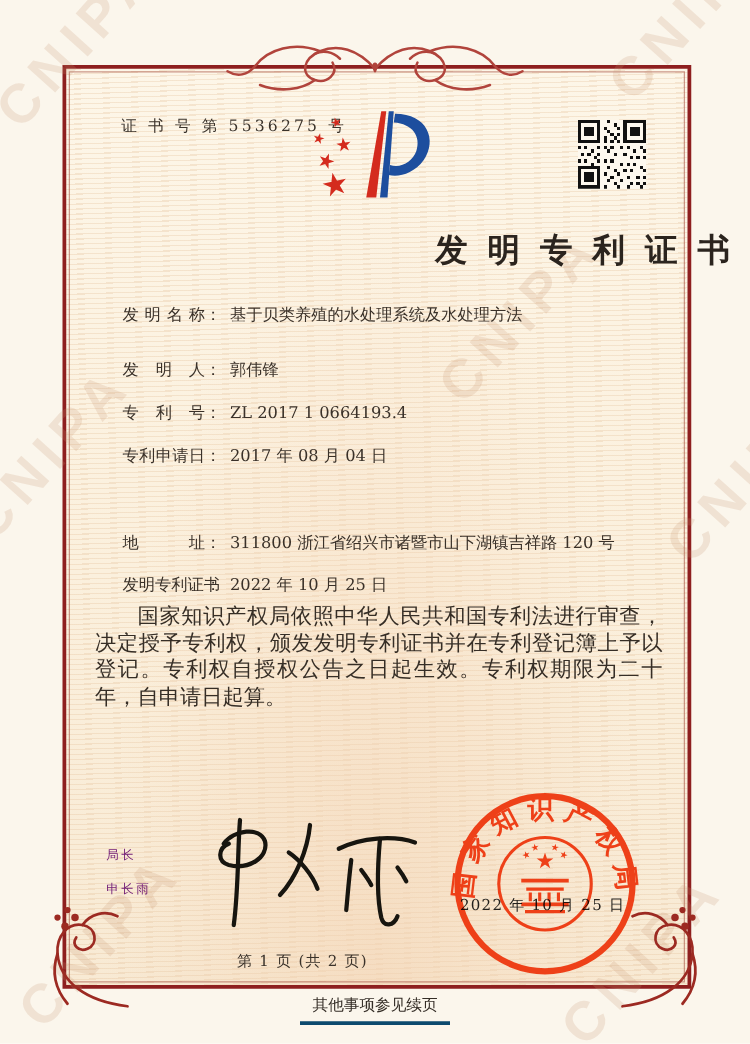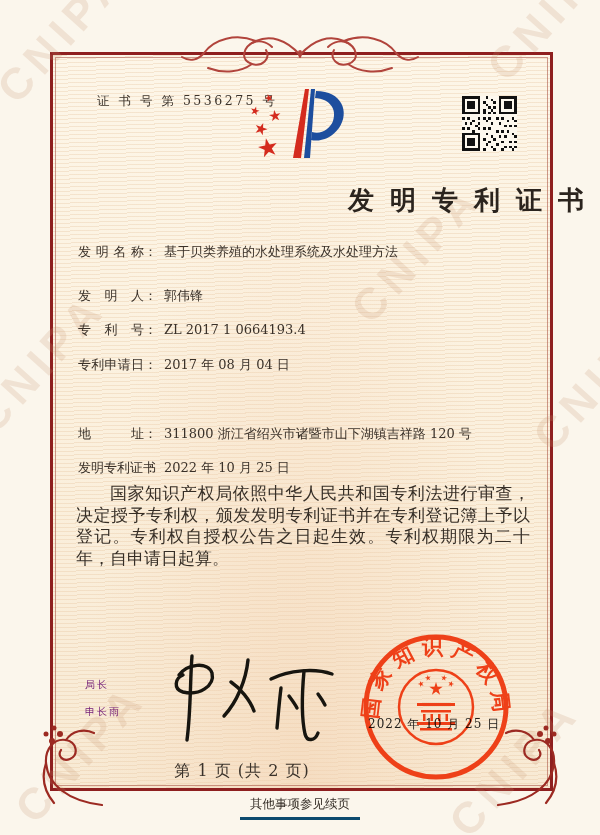--- a/index.html
+++ b/index.html
@@ -41,21 +41,21 @@
     position:absolute; left:0; top:183px; width:600px;
     text-align:right; font-size:26px; font-weight:bold;
     letter-spacing:16px; padding-left:16px; box-sizing:border-box;
     color:#2b241e;
   }
   .row{
     position:absolute; left:78px; font-size:13px; white-space:nowrap; color:#3a3129;
   }
   .lbl{
     display:inline-block; width:66px;
-    text-align:justify; text-align-last:justify; vertical-align:bottom;
+    text-align:justify; text-align-last:justify; vertical-align:bottom;margin-left:20px;
   }
   .colon{ margin-right:7px; }
   .pair2{ position:absolute; left:228px; top:0; white-space:nowrap; }
   .pair2 .lbl{ width:auto; text-align-last:auto; letter-spacing:2px; }
   .para{
     position:absolute; left:76px; width:454px;
     font-size:17px; line-height:21.5px; text-indent:2em;
     text-align:justify; color:#362e26;
   }
   .director{
@@ -65,21 +65,21 @@
   }
   .signature{ position:absolute; left:168px; top:648px; }
   .seal{ position:absolute; left:360px; top:631px; }
   .seal-date{
     position:absolute; left:368px; top:716px; width:148px;
     font-size:12px; letter-spacing:1px; color:#23201c;
     mix-blend-mode:multiply; z-index:3; white-space:nowrap;
   }
   .page-info{
     position:absolute; left:0; top:761px; width:484px; text-align:center;
-    font-size:16px; letter-spacing:1px; color:#3a322a;
+    font-size:12px; letter-spacing:1px; color:#3a322a;
   }
   .note{
     position:absolute; left:0; top:796px; width:600px; text-align:center;
     font-size:12.5px; color:#342d26;
   }
   .note span{
     display:inline-block; padding:0 10px 4px 10px;
     border-bottom:3px solid #0c4a6e;
   }
   .orn{ position:absolute; z-index:2; }

